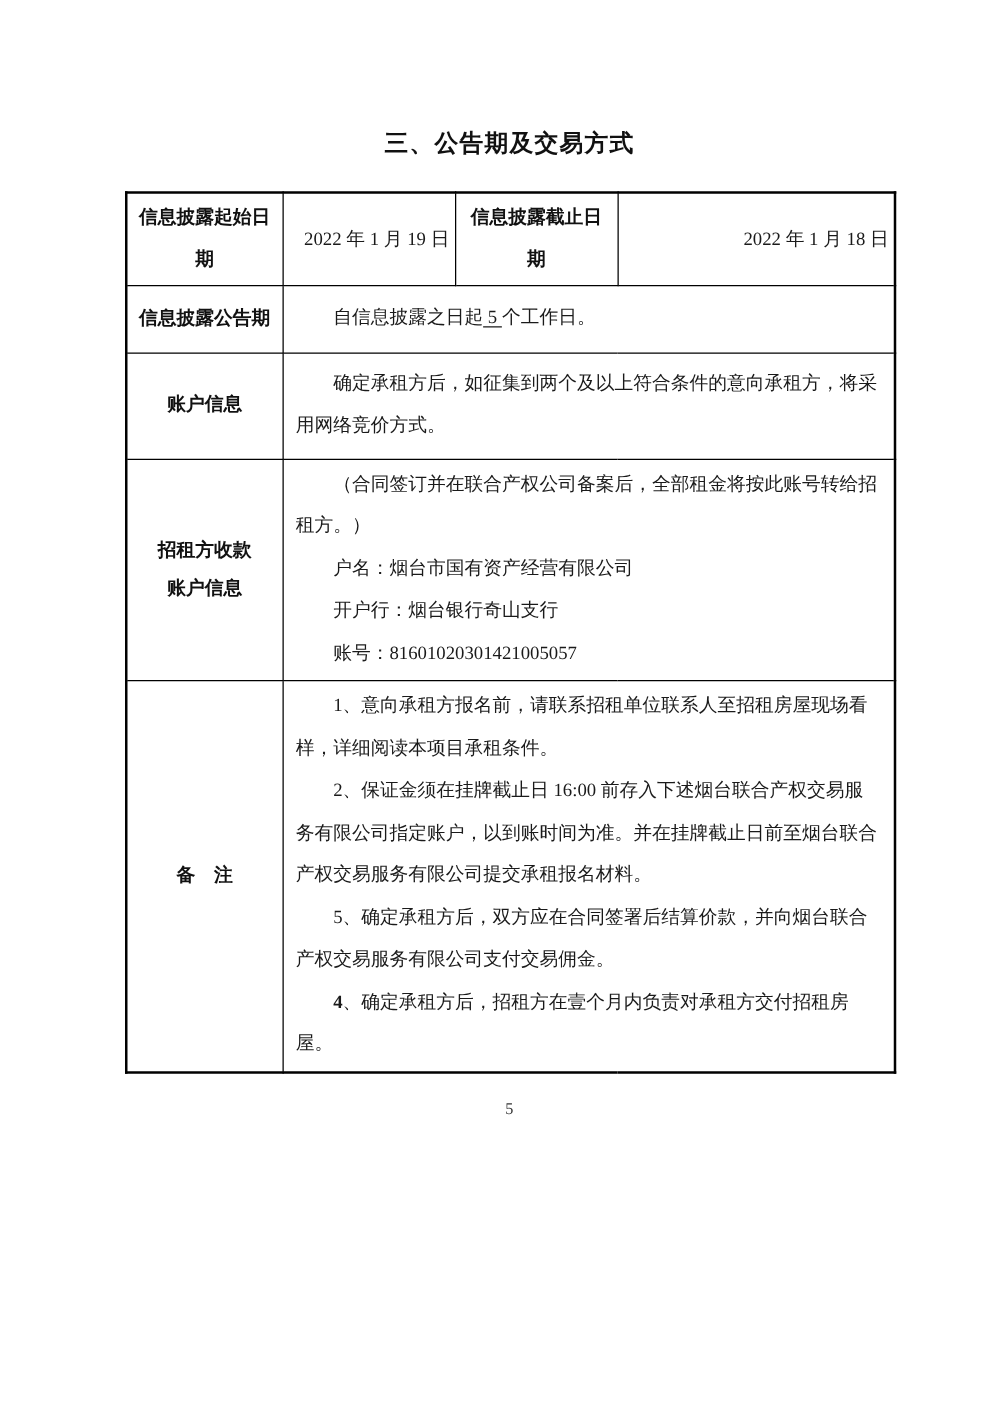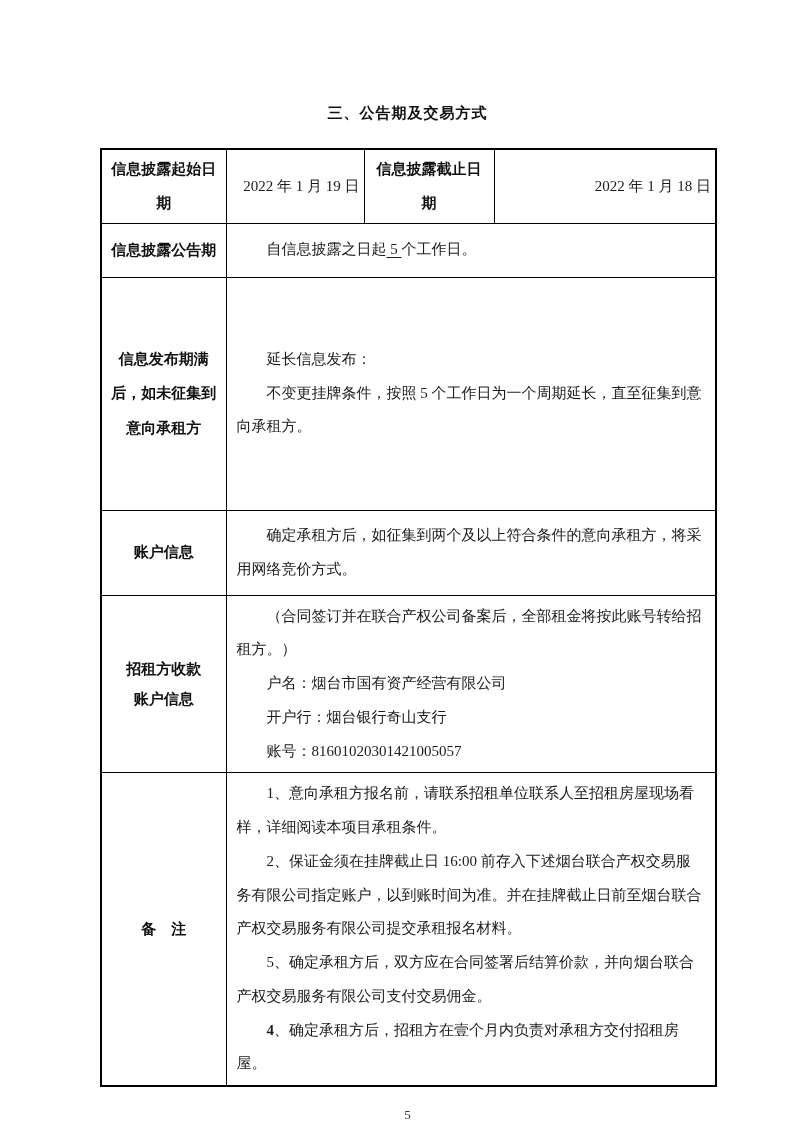--- a/index.html
+++ b/index.html
@@ -13,21 +13,21 @@
     height: 1122px;
     background: #ffffff;
     box-sizing: border-box;
     padding-top: 104px;
     overflow: hidden;
   }
   .doc-title {
     width: 615px;
     margin-left: 100px;
     text-align: center;
-    font-size: 15px;
+    font-size: 19px;
     font-weight: 700;
     color: #111111;
     letter-spacing: 1px;
     line-height: 1.3;
   }
   table.doc-table {
     margin: 24px 0 0 100px;
     width: 615px;
     border-collapse: collapse;
     table-layout: fixed;
@@ -104,27 +104,20 @@
         <td class="ctr">2022 年 1 月 18 日</td>
       </tr>
 
       <tr class="r2">
         <td class="lbl">信息披露公告期</td>
         <td class="val" colspan="3">
           <p><span>自信息披露之日起</span><span class="u"> 5 </span><span>个工作日。</span></p>
         </td>
       </tr>
 
-      <tr class="r3">
-        <td class="lbl">信息发布期满后，如未征集到意向承租方</td>
-        <td class="val" colspan="3">
-            <p>延长信息发布：</p>
-            <p>不变更挂牌条件，按照 5 个工作日为一个周期延长，直至征集到意向承租方。</p>
-          </td>
-      </tr>
 
       <tr class="r4">
         <td class="lbl">账户信息</td>
         <td class="val" colspan="3">
             <p>确定承租方后，如征集到两个及以上符合条件的意向承租方，将采用网络竞价方式。</p>
           </td>
       </tr>
 
       <tr class="r5">
         <td class="lbl">

